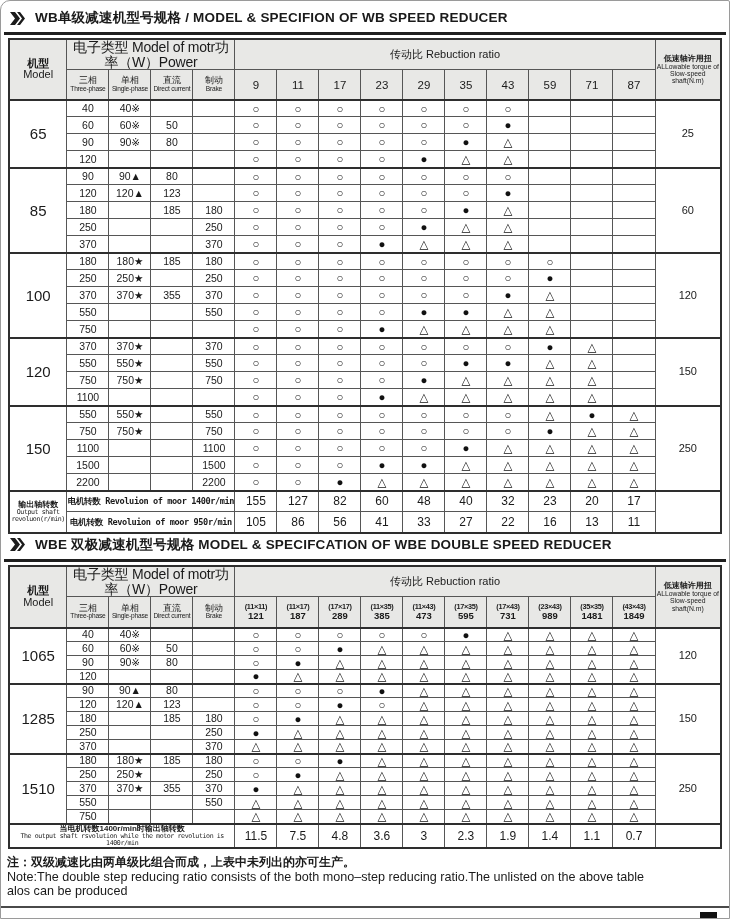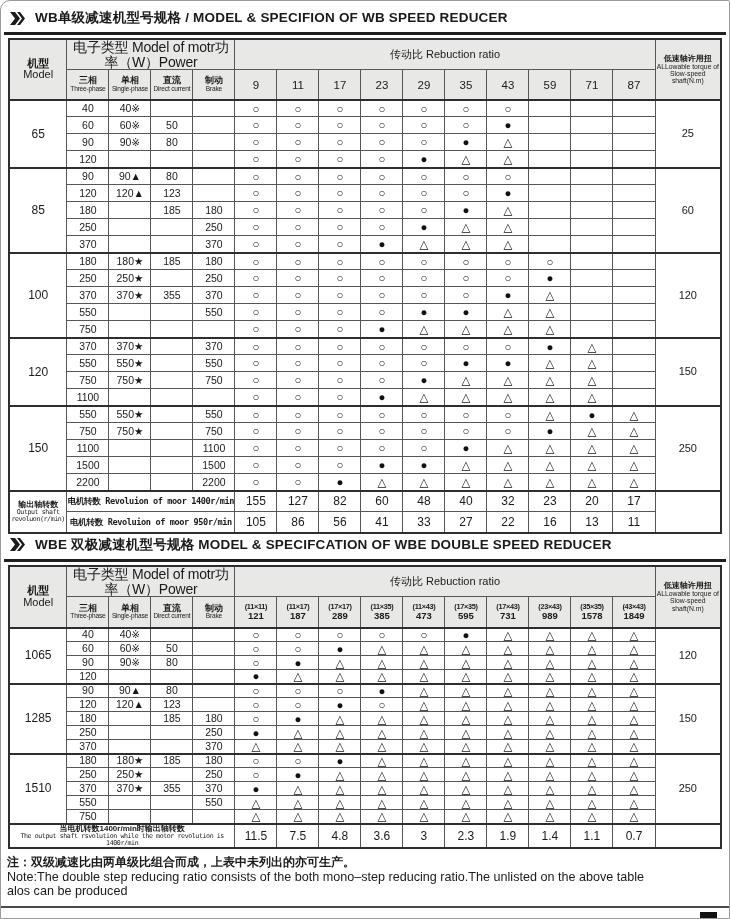--- a/index.html
+++ b/index.html
@@ -18,26 +18,26 @@
   .spec tr.group-start td{border-top:2px solid #2e2e2e;}
   .col-model{width:58px}.col-power{width:42px}.col-ratio{width:42px}.col-torque{width:66px}
   .t1 tr.hr1{height:19px}.t1 tr.hr2{height:30px}.t1 tr.dr{height:17px}.t1 tr.or{height:21px}
   .t2 tr.hr1{height:19px}.t2 tr.hr2{height:31px}.t2 tr.dr{height:14px}.t2 tr.or{height:20px}
   .h-model .zh{font-size:11px;font-weight:bold}
   .h-model .en{font-size:11px}
   .h-motor-group{font-size:14px;font-weight:bold;letter-spacing:-.2px}
   .h-ratio-group{font-size:11px;font-weight:bold}
   .h-torque .zh{font-size:8px;font-weight:bold}
   .h-torque .en{font-size:6.8px}
-  .h-motor .zh{font-size:9px;font-weight:bold}
+  .h-motor .zh{font-size:9px;font-weight:normal}
   .h-motor .en{font-size:6.6px;letter-spacing:-.2px}
   .h-ratio{font-size:11.5px;font-weight:bold}
   .h-ratio .top{font-size:7.3px;font-weight:bold;letter-spacing:-.3px}
   .h-ratio .bottom{font-size:9.5px;font-weight:bold}
-  .c-model{font-size:12px}
+  .c-model{font-size:15px}
   .c-power{font-size:10.5px}
   .c-mark{font-size:11.5px;color:#111}
   .c-torque{font-size:11px}
   .c-outlabel .zh,.c-outlabel2 .zh{font-size:8px;font-weight:bold}
   .c-outlabel .en,.c-outlabel2 .en{font-size:6.6px;font-family:"DejaVu Sans Mono",monospace;letter-spacing:-.4px}
   .c-rowlabel{font-size:8.6px;font-weight:bold;text-align:left;padding-left:2px;
         font-family:"DejaVu Sans Mono",monospace;letter-spacing:-.4px}
   .c-val{font-size:12px}
   .notes{margin:7px 10px 8px 6px;font-size:12.6px;line-height:1.16;}
   .note-zh{font-weight:bold;font-size:12px;}
@@ -621,21 +621,21 @@
           <th class="h-ratio">
             <div class="top">(17×43)</div>
             <div class="bottom">731</div>
           </th>
           <th class="h-ratio">
             <div class="top">(23×43)</div>
             <div class="bottom">989</div>
           </th>
           <th class="h-ratio">
             <div class="top">(35×35)</div>
-            <div class="bottom">1578</div>
+            <div class="bottom">1481</div>
           </th>
           <th class="h-ratio">
             <div class="top">(43×43)</div>
             <div class="bottom">1849</div>
           </th>
         </tr>
         <tr class="dr group-start">
           <td class="c-model" rowspan="4">1065</td>
           <td class="c-power">40</td>
           <td class="c-power">40※</td>

